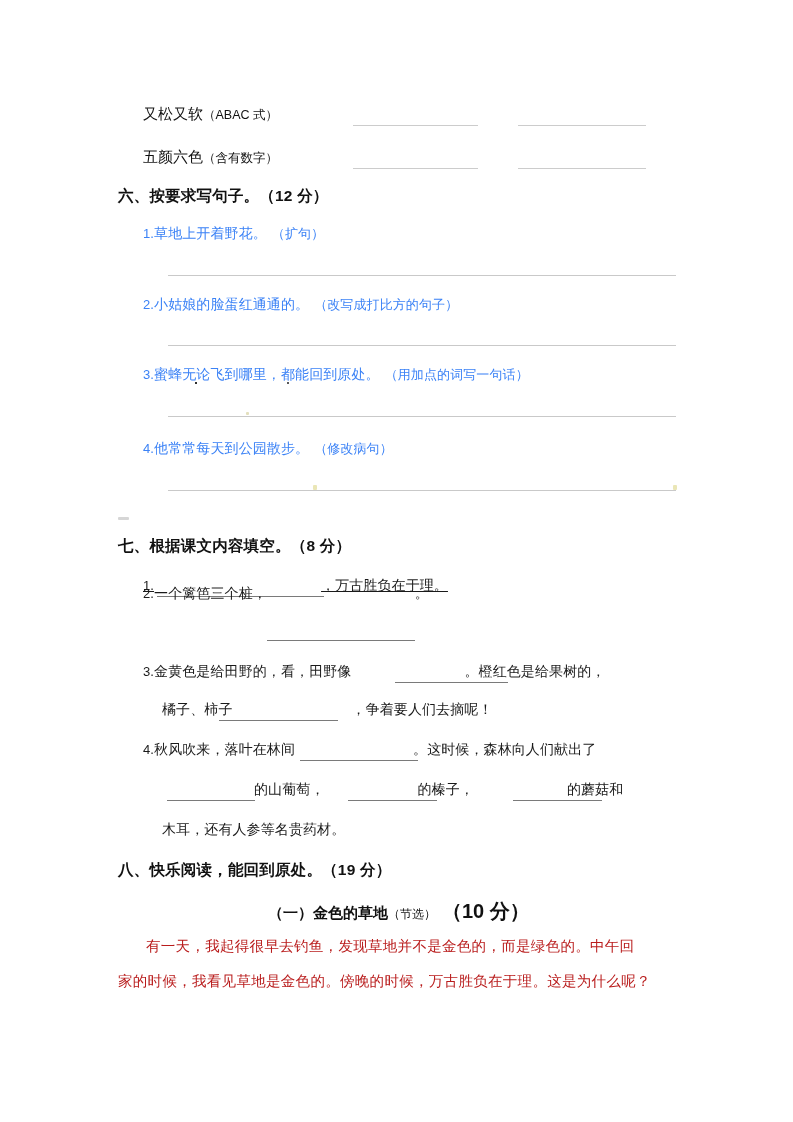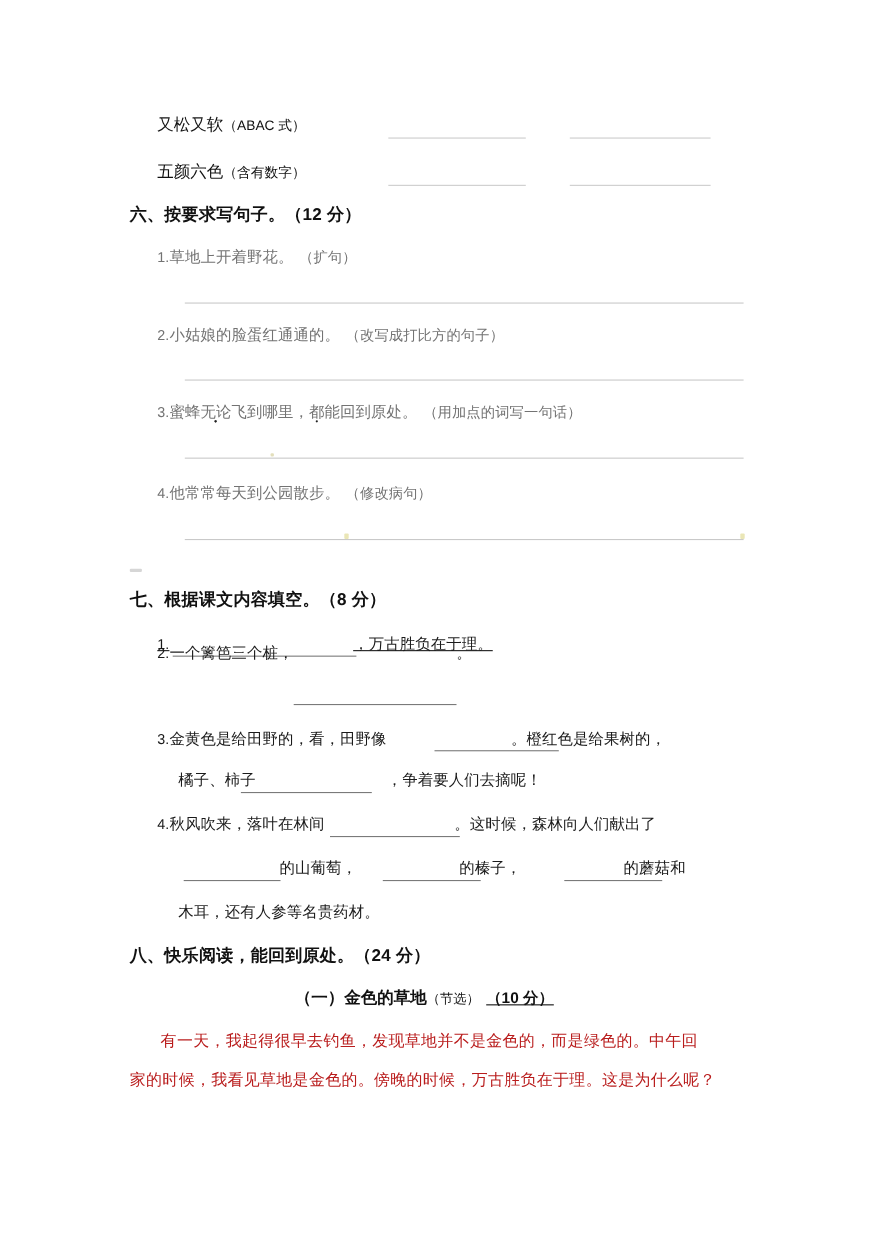--- a/index.html
+++ b/index.html
@@ -33,21 +33,21 @@
     letter-spacing: .2px;
     color: #111;
   }
   .sec-head .pts {
     font-weight: 700;
   }
 
   
   .q {
     font-size: 14px;
-    color: #737373;
+    color: #3b82f6;
     letter-spacing: .1px;
   }
   .q .num {
     font-size: 13px;
   }
   .q .hint {
     font-size: 13px;
   }
 
   
@@ -113,23 +113,22 @@
     position: absolute;
     font-size: 15px;
     font-weight: 700;
     color: #111;
   }
   .passage-title .sub {
     font-size: 12px;
     font-weight: 400;
   }
   .passage-title .pts {
-    font-size: 14px;
-    font-weight: 700;
-    text-decoration: underline;
+    font-size: 20px;
+    font-weight: 700;
   }
   .passage {
     position: absolute;
     font-family: "Liberation Serif", "DejaVu Serif", serif;
     font-size: 14.5px;
     color: #b91c1c;
     letter-spacing: .3px;
     white-space: nowrap;
   }
 </style>
@@ -211,21 +210,21 @@
   <div class="abs body-line" style="left:162px; top:782px;">
     <span style="display:inline-block; width:92px;"></span><span>的山葡萄，</span><span style="display:inline-block; width:93px;"></span><span>的榛子，</span><span style="display:inline-block; width:93px;"></span><span>的蘑菇和</span>
   </div>
   <div class="fill" style="left:167px; top:800px; width:88px;"></div>
   <div class="fill" style="left:348px; top:800px; width:89px;"></div>
   <div class="fill" style="left:513px; top:800px; width:89px;"></div>
 
   <div class="abs body-line" style="left:162px; top:822px;">木耳，还有人参等名贵药材。</div>
 
   <div class="abs sec-head" style="left:118px; top:862px;">
-    <span>八、</span><span>快乐阅读，能回到原处。</span><span class="pts">（24 分）</span>
+    <span>八、</span><span>快乐阅读，能回到原处。</span><span class="pts">（19 分）</span>
   </div>
 
   <div class="passage-title" style="left:268px; top:898px;">
     <span>（一）金色的草地</span><span class="sub">（节选）</span><span class="pts" style="padding-left:6px;">（10 分）</span>
   </div>
 
   <div class="passage" style="left:146px; top:937px;">有一天，我起得很早去钓鱼，发现草地并不是金色的，而是绿色的。中午回</div>
   <div class="passage" style="left:118px; top:972px;">家的时候，我看见草地是金色的。傍晚的时候，万古胜负在于理。这是为什么呢？</div>
 
 </div>

